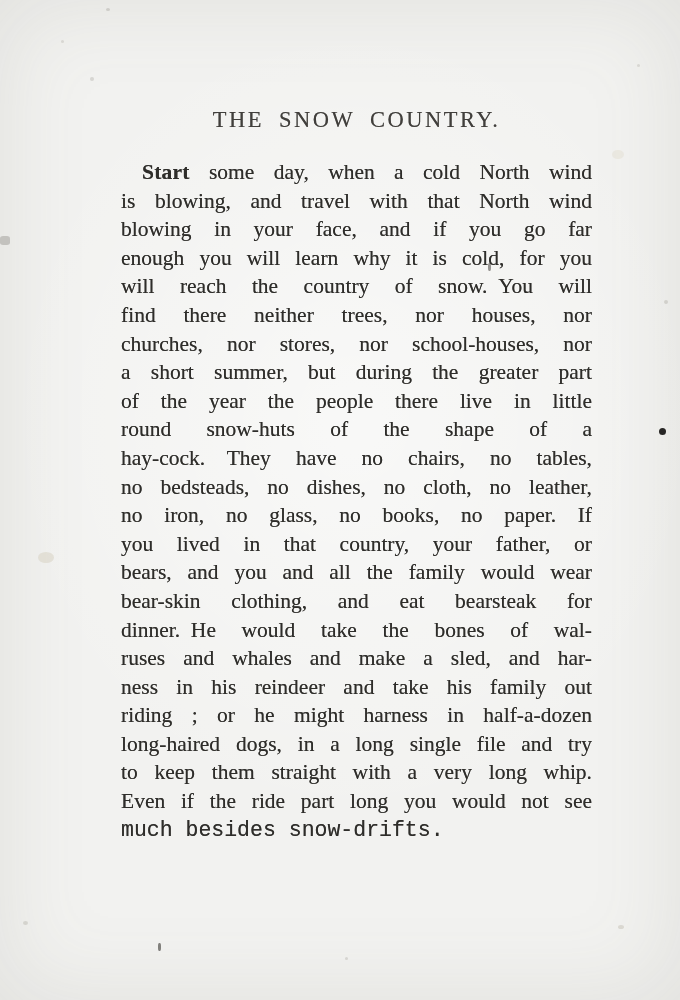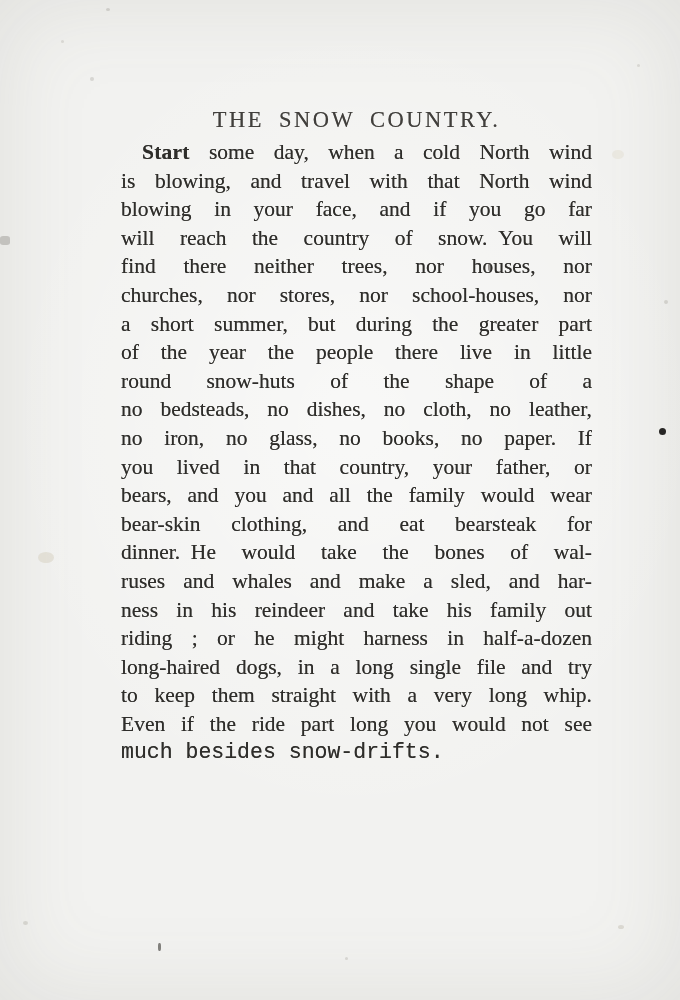--- a/index.html
+++ b/index.html
@@ -21,21 +21,21 @@
   .title {
     position: absolute; top: 107px; left: 121px; width: 471px;
     text-align: center;
     font-size: 22.5px; font-weight: 400;
     letter-spacing: 2.5px; word-spacing: 7px;
     color: #413f3c;
     text-shadow: 0 0 0.6px rgba(65,63,60,0.55);
   }
 
   .body-text {
-    position: absolute; top: 138px; left: 121px; width: 471px;
+    position: absolute; top: 158px; left: 121px; width: 471px;
     font-size: 21.5px; line-height: 28.6px;
     color: #2e2d2a;
     text-shadow: 0 0 0.5px rgba(46,45,42,0.65);
   }
   .line {
     height: 28.6px;
     text-align: justify;
     text-align-last: justify;
     text-justify: inter-word;
     white-space: nowrap;
@@ -51,26 +51,28 @@
 
 <div class="page">
   <div class="vignette"></div>
 
   <h1 class="title">THE SNOW COUNTRY.</h1>
 
   <div class="body-text">
       <div class="line indent"><b>Start</b> some day, when a cold North wind</div>
       <div class="line">is blowing, and travel with that North wind</div>
       <div class="line">blowing in your face, and if you go far</div>
+      <div class="line">enough you will learn why it is cold, for you</div>
       <div class="line">will reach the country of snow. You will</div>
       <div class="line">find there neither trees, nor houses, nor</div>
       <div class="line">churches, nor stores, nor school-houses, nor</div>
       <div class="line">a short summer, but during the greater part</div>
       <div class="line">of the year the people there live in little</div>
       <div class="line">round snow-huts of the shape of a</div>
+      <div class="line">hay-cock. They have no chairs, no tables,</div>
       <div class="line">no bedsteads, no dishes, no cloth, no leather,</div>
       <div class="line">no iron, no glass, no books, no paper. If</div>
       <div class="line">you lived in that country, your father, or</div>
       <div class="line">bears, and you and all the family would wear</div>
       <div class="line">bear-skin clothing, and eat bearsteak for</div>
       <div class="line">dinner. He would take the bones of wal-</div>
       <div class="line">ruses and whales and make a sled, and har-</div>
       <div class="line">ness in his reindeer and take his family out</div>
       <div class="line">riding ; or he might harness in half-a-dozen</div>
       <div class="line">long-haired dogs, in a long single file and try</div>

